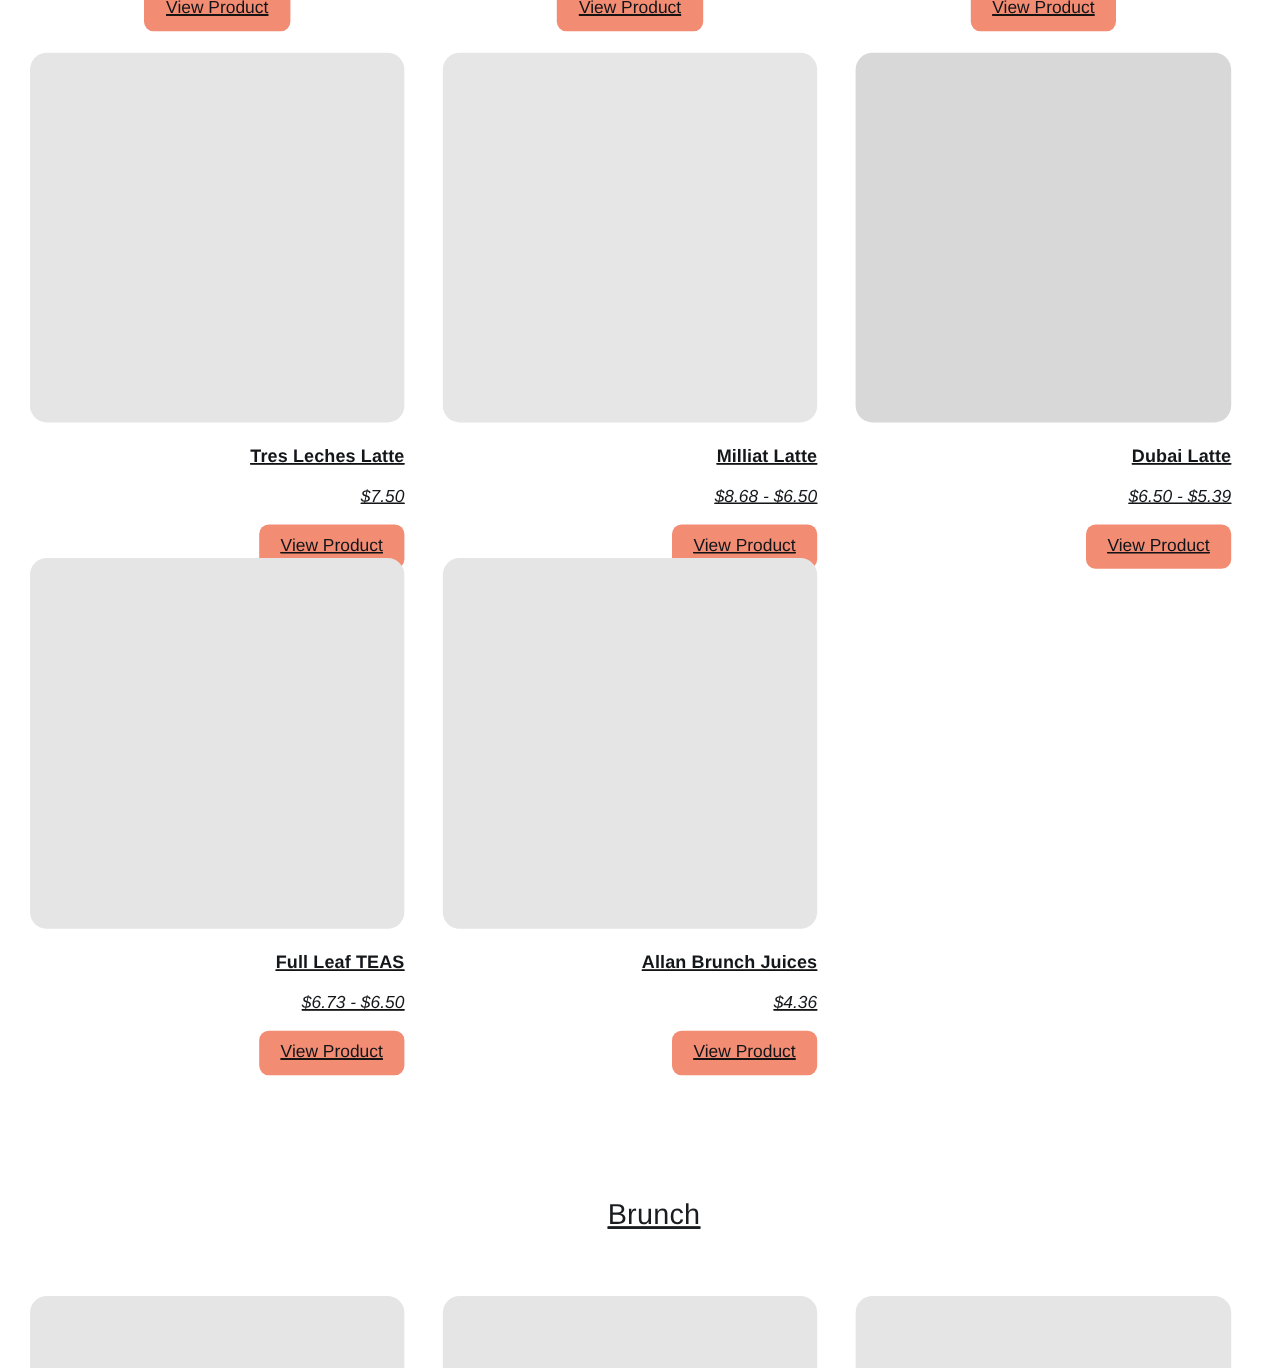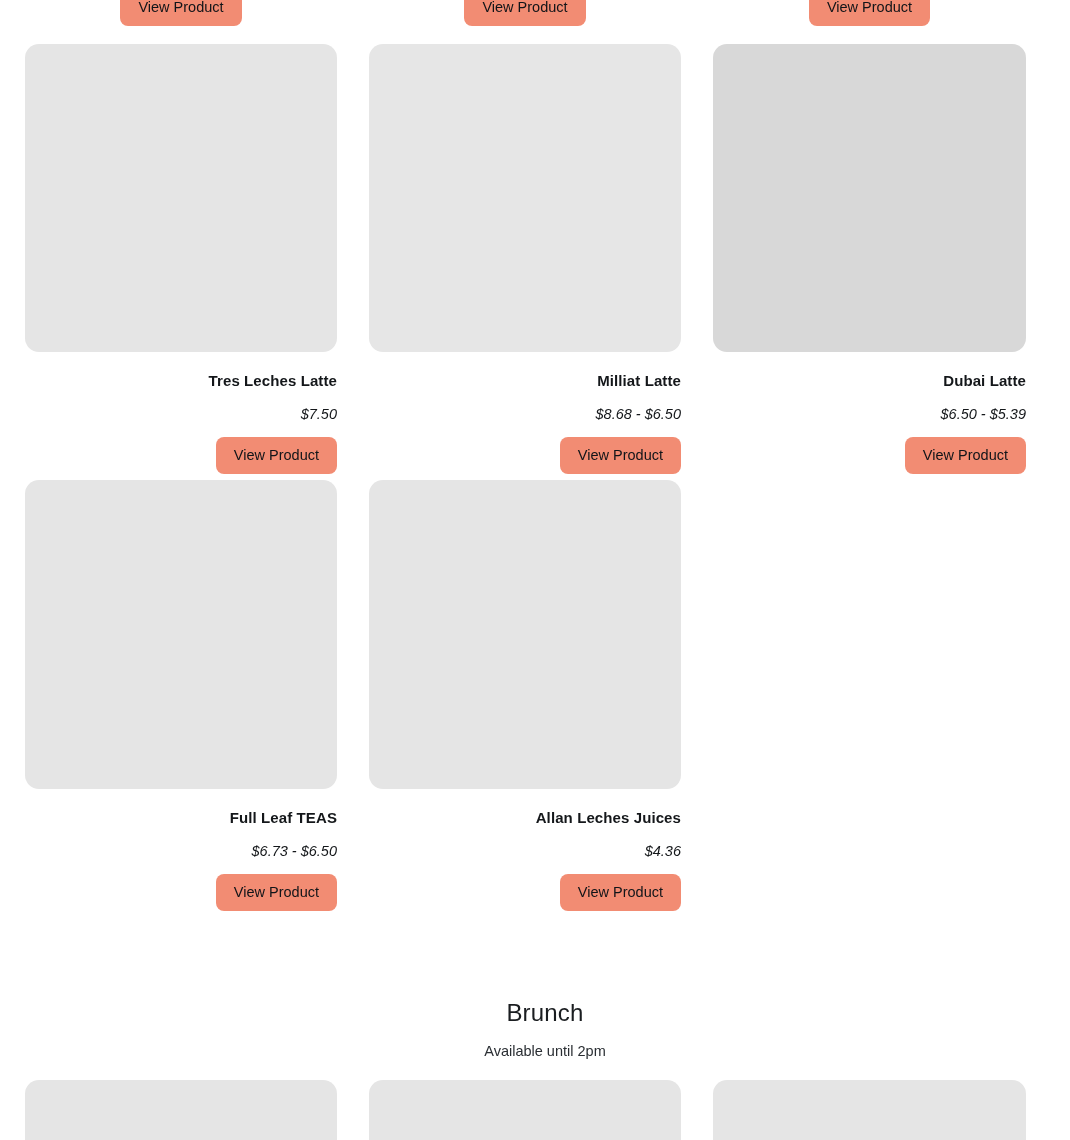--- a/index.html
+++ b/index.html
@@ -1,15 +1,15 @@
 <!DOCTYPE html>
 <html><head>
 <meta charset="utf-8">
 <style>
-  * { box-sizing: border-box; margin: 0; padding: 0; }
+  * { box-sizing: border-box; margin: 0; padding: 0; text-decoration: underline; }
   html, body {
     width: 1070px;
     height: 1140px;
     overflow: hidden;
     background: #ffffff;
     font-family: "Liberation Sans", sans-serif;
     -webkit-font-smoothing: antialiased;
   }
   .page {
     position: relative;
@@ -85,21 +85,21 @@
     align-items: start;
   }
   #row-top-buttons .product-card { align-items: center; }
   #row-top-buttons .view-product-btn { margin-top: 0; }
 
   
   #row-lattes { top: 44px; }
   #row-lattes .product-thumb { height: 308px; }
 
   
-  #row-drinks { top: 480px; }
+  #row-drinks { top: 465px; }
   #row-drinks .product-thumb { height: 309px; }
 
   
   .section-block {
     position: absolute;
     left: 0;
     width: 1070px;
     text-align: center;
     padding-left: 20px;
   }
@@ -169,32 +169,31 @@
 
     <div class="product-card">
       <div class="product-thumb shade-a"></div>
       <div class="product-name">Full Leaf TEAS</div>
       <div class="product-price">$6.73 - $6.50</div>
       <button class="view-product-btn">View Product</button>
     </div>
 
     <div class="product-card">
       <div class="product-thumb shade-a"></div>
-      <div class="product-name">Allan Leches Juices</div>
+      <div class="product-name">Allan Brunch Juices</div>
       <div class="product-price">$4.36</div>
       <button class="view-product-btn">View Product</button>
     </div>
 
     <div></div>
 
   </div>
 
   <div class="section-block" id="brunch-section">
     <div class="section-title">Brunch</div>
-    <div class="section-subtitle">Available until 2pm</div>
   </div>
 
   <div class="grid-row" id="row-brunch">
     <div class="product-card">
       <div class="product-thumb shade-a"></div>
     </div>
     <div class="product-card">
       <div class="product-thumb shade-a"></div>
     </div>
     <div class="product-card">

